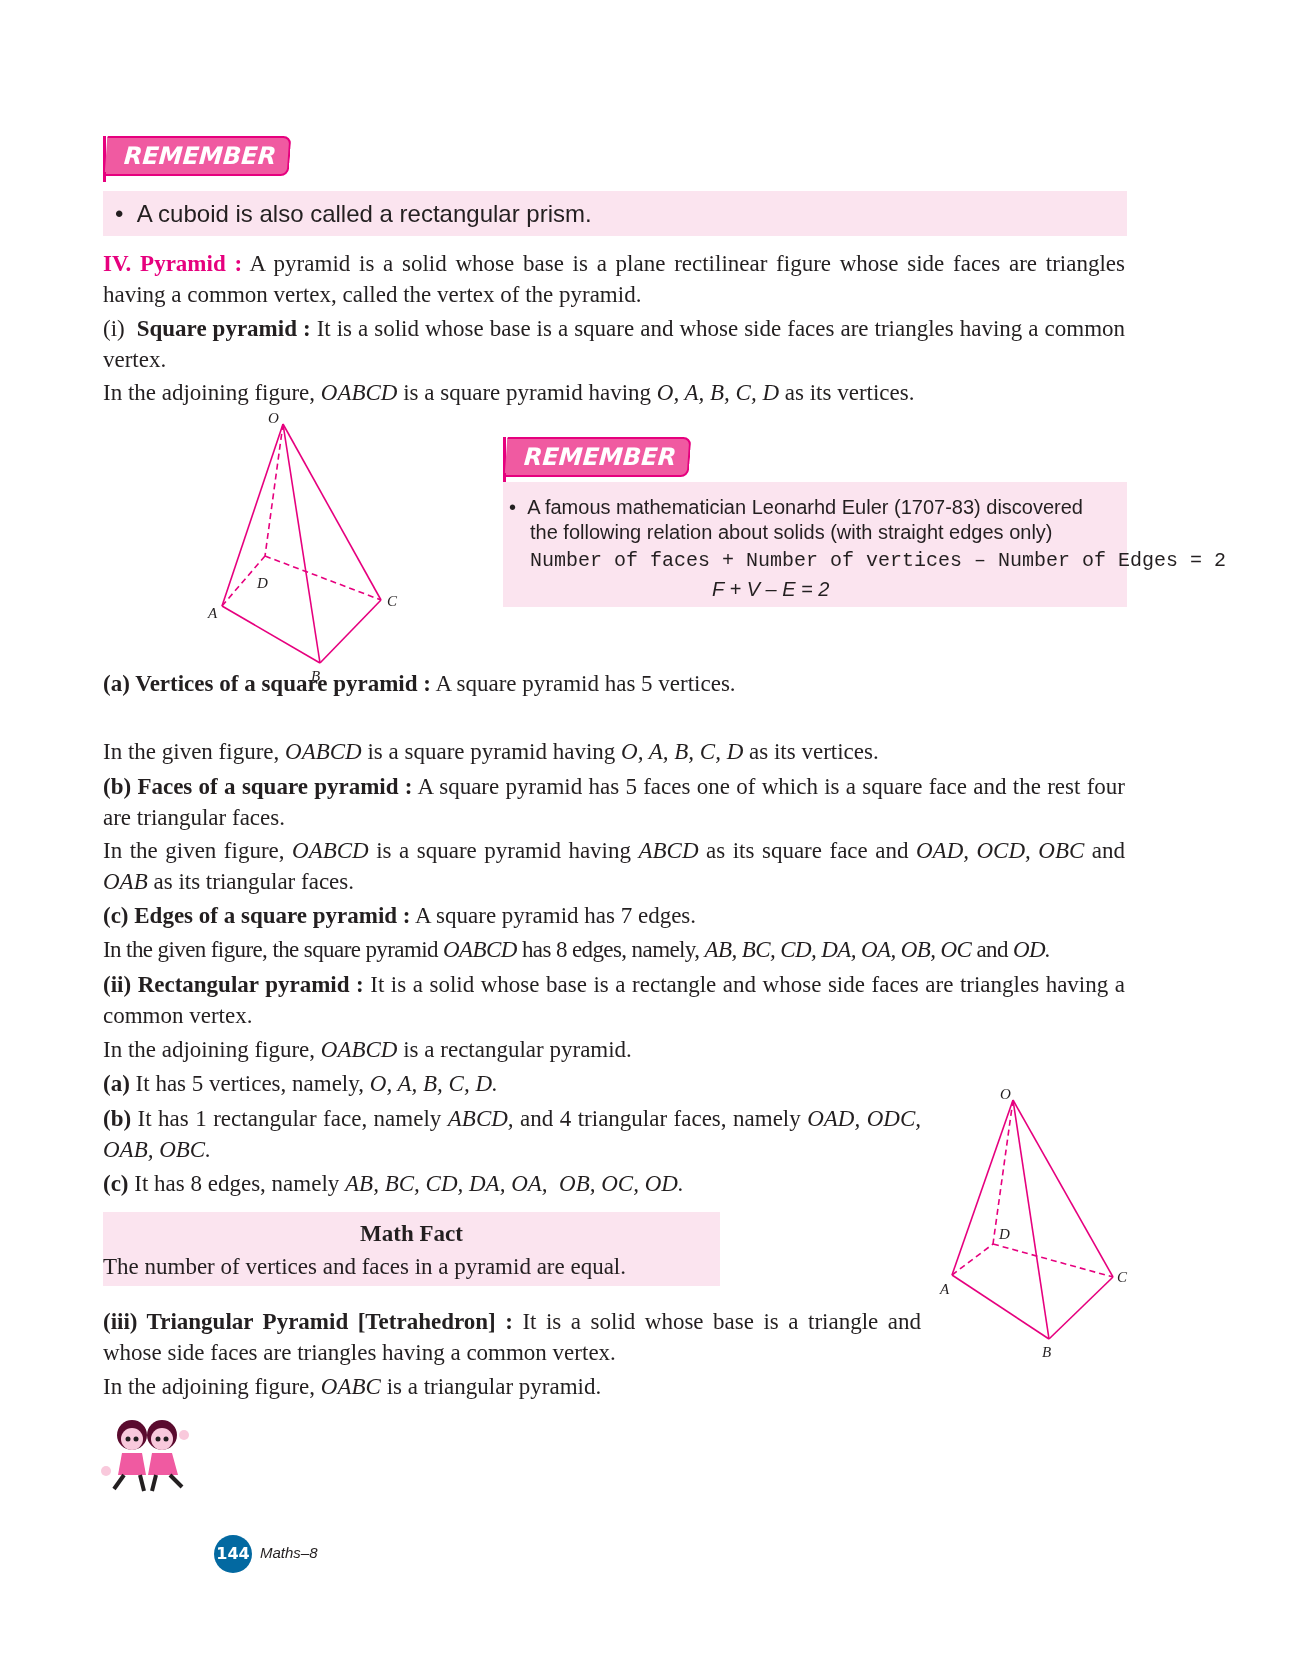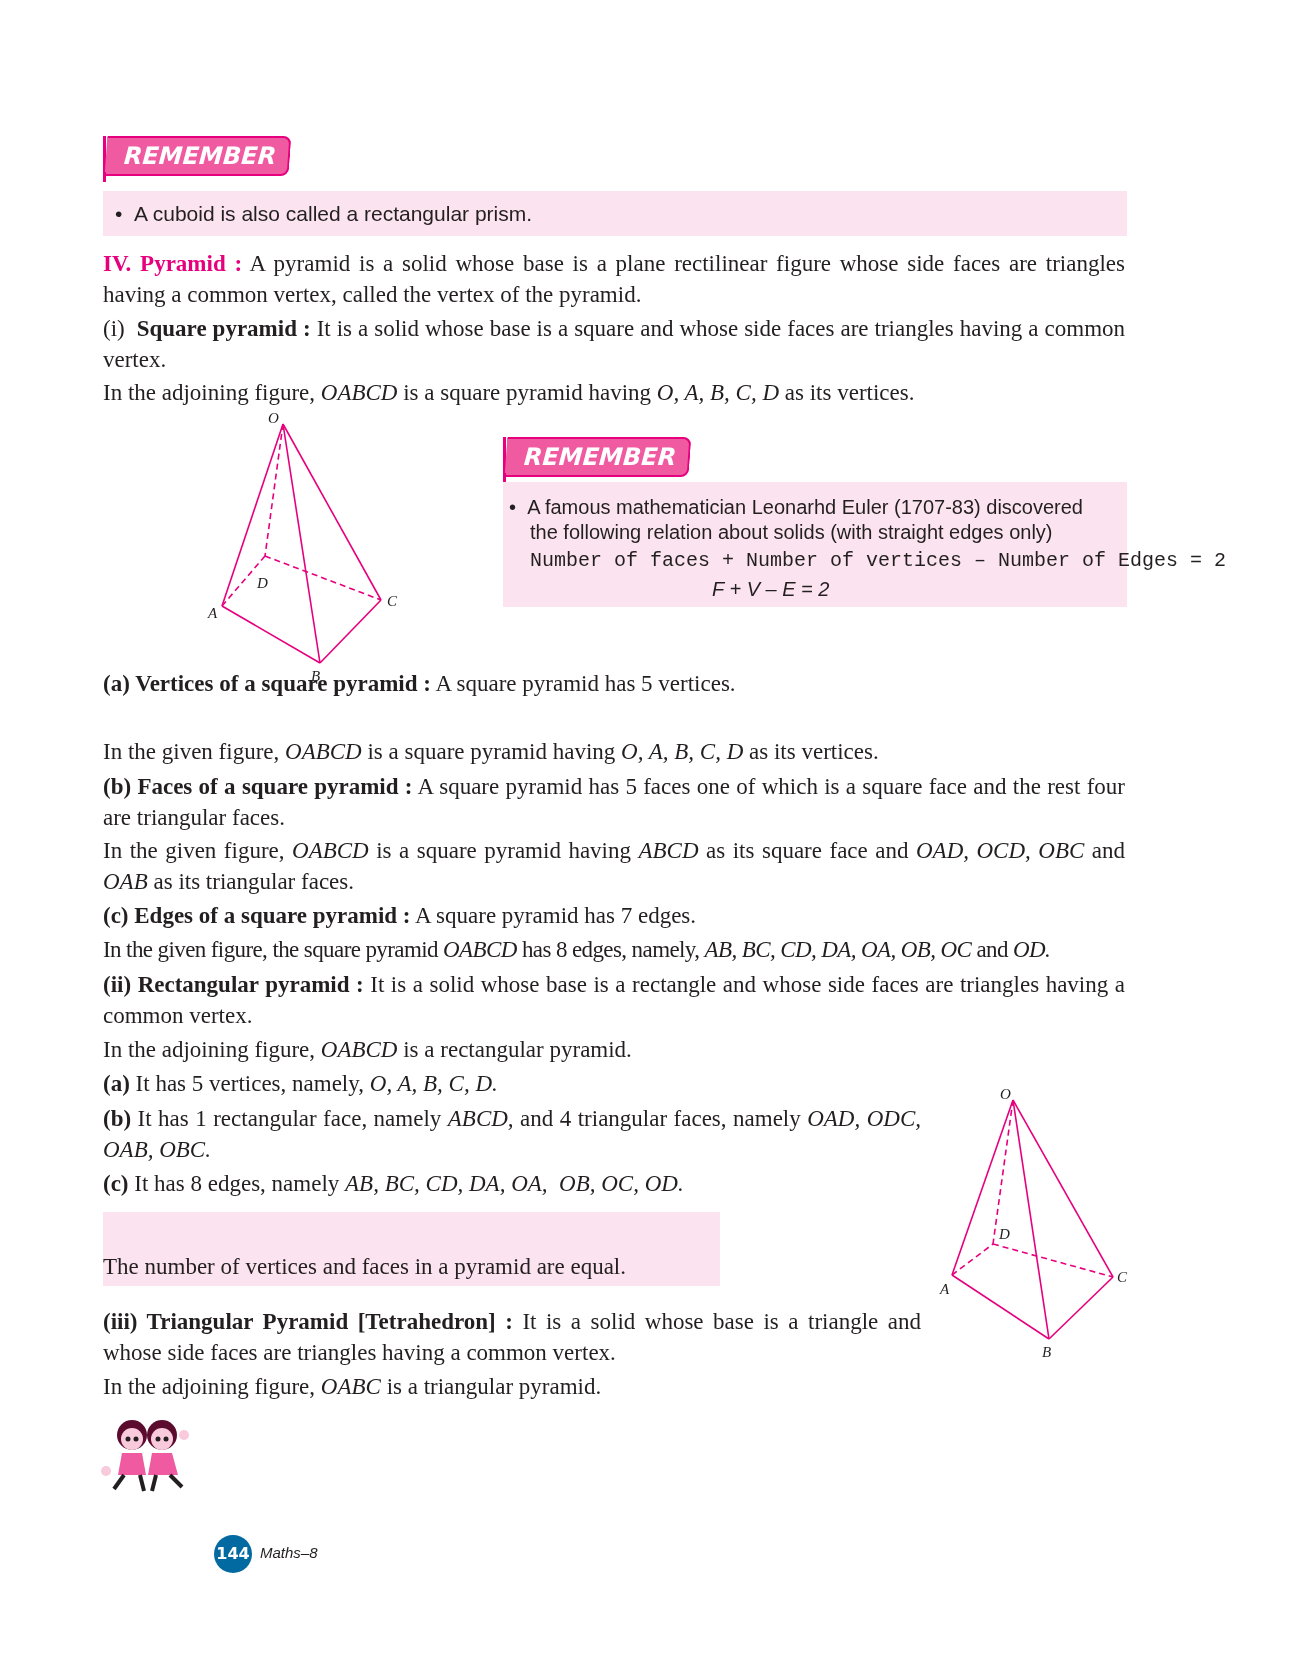--- a/index.html
+++ b/index.html
@@ -31,21 +31,21 @@
                font-style: italic; font-size: 15px; color: #231f20; }
 </style>
 </head>
 <body>
 
 <div class="remember-tag" style="left:103px; top:136px; width:160px;">
   <div class="pill">REMEMBER</div>
   <div class="stem"></div>
 </div>
 <div class="pinkbox" style="left:103px; top:191px; width:1024px; height:45px;">
-  <div class="sans abs" style="left:12px; top:9px; font-size:21px;">
+  <div class="sans abs" style="left:12px; top:9px; font-size:24px;">
     <span>•&nbsp;&nbsp;</span><span>A cuboid is also called a rectangular prism.</span>
   </div>
 </div>
 
 <div class="txt abs just" style="left:103px; top:248px; width:1022px;">
   <span class="b pink">IV. Pyramid :</span>
   <span>A pyramid is a solid whose base is a plane rectilinear figure whose side faces are triangles having a common vertex, called the vertex of the pyramid.</span>
 </div>
 
 <div class="txt abs just" style="left:103px; top:313px; width:1022px;">
@@ -151,20 +151,21 @@
 <div class="txt abs just" style="left:103px; top:1103px; width:818px;">
   <span class="b">(b)</span>
   <span>It has 1 rectangular face, namely</span>
   <span class="it">ABCD,</span>
   <span>and 4 triangular faces, namely</span>
   <span class="it">OAD, ODC, OAB, OBC.</span>
 </div>
 <div class="txt abs" style="left:103px; top:1168px; width:820px; white-space:pre;"><span class="b">(c)</span> <span>It has 8 edges, namely</span> <span class="it">AB, BC, CD, DA, OA,  OB, OC, OD.</span></div>
 
 <div class="pinkbox" style="left:103px; top:1212px; width:617px; height:74px;">
+  <div class="txt b abs" style="left:0; top:6px; width:617px; text-align:center;">Math Fact</div>
   <div class="txt abs" style="left:0; top:39px; white-space:nowrap;">The number of vertices and faces in a pyramid are equal.</div>
 </div>
 
 <svg class="abs" style="left:930px; top:1080px;" width="210" height="300" viewBox="0 0 210 300">
   <g stroke="#e6007e" stroke-width="1.6" fill="none">
     <line x1="83" y1="20" x2="22" y2="195"></line>
     <line x1="83" y1="20" x2="119" y2="259"></line>
     <line x1="83" y1="20" x2="183" y2="197"></line>
     <line x1="22" y1="195" x2="119" y2="259"></line>
     <line x1="119" y1="259" x2="183" y2="197"></line>

